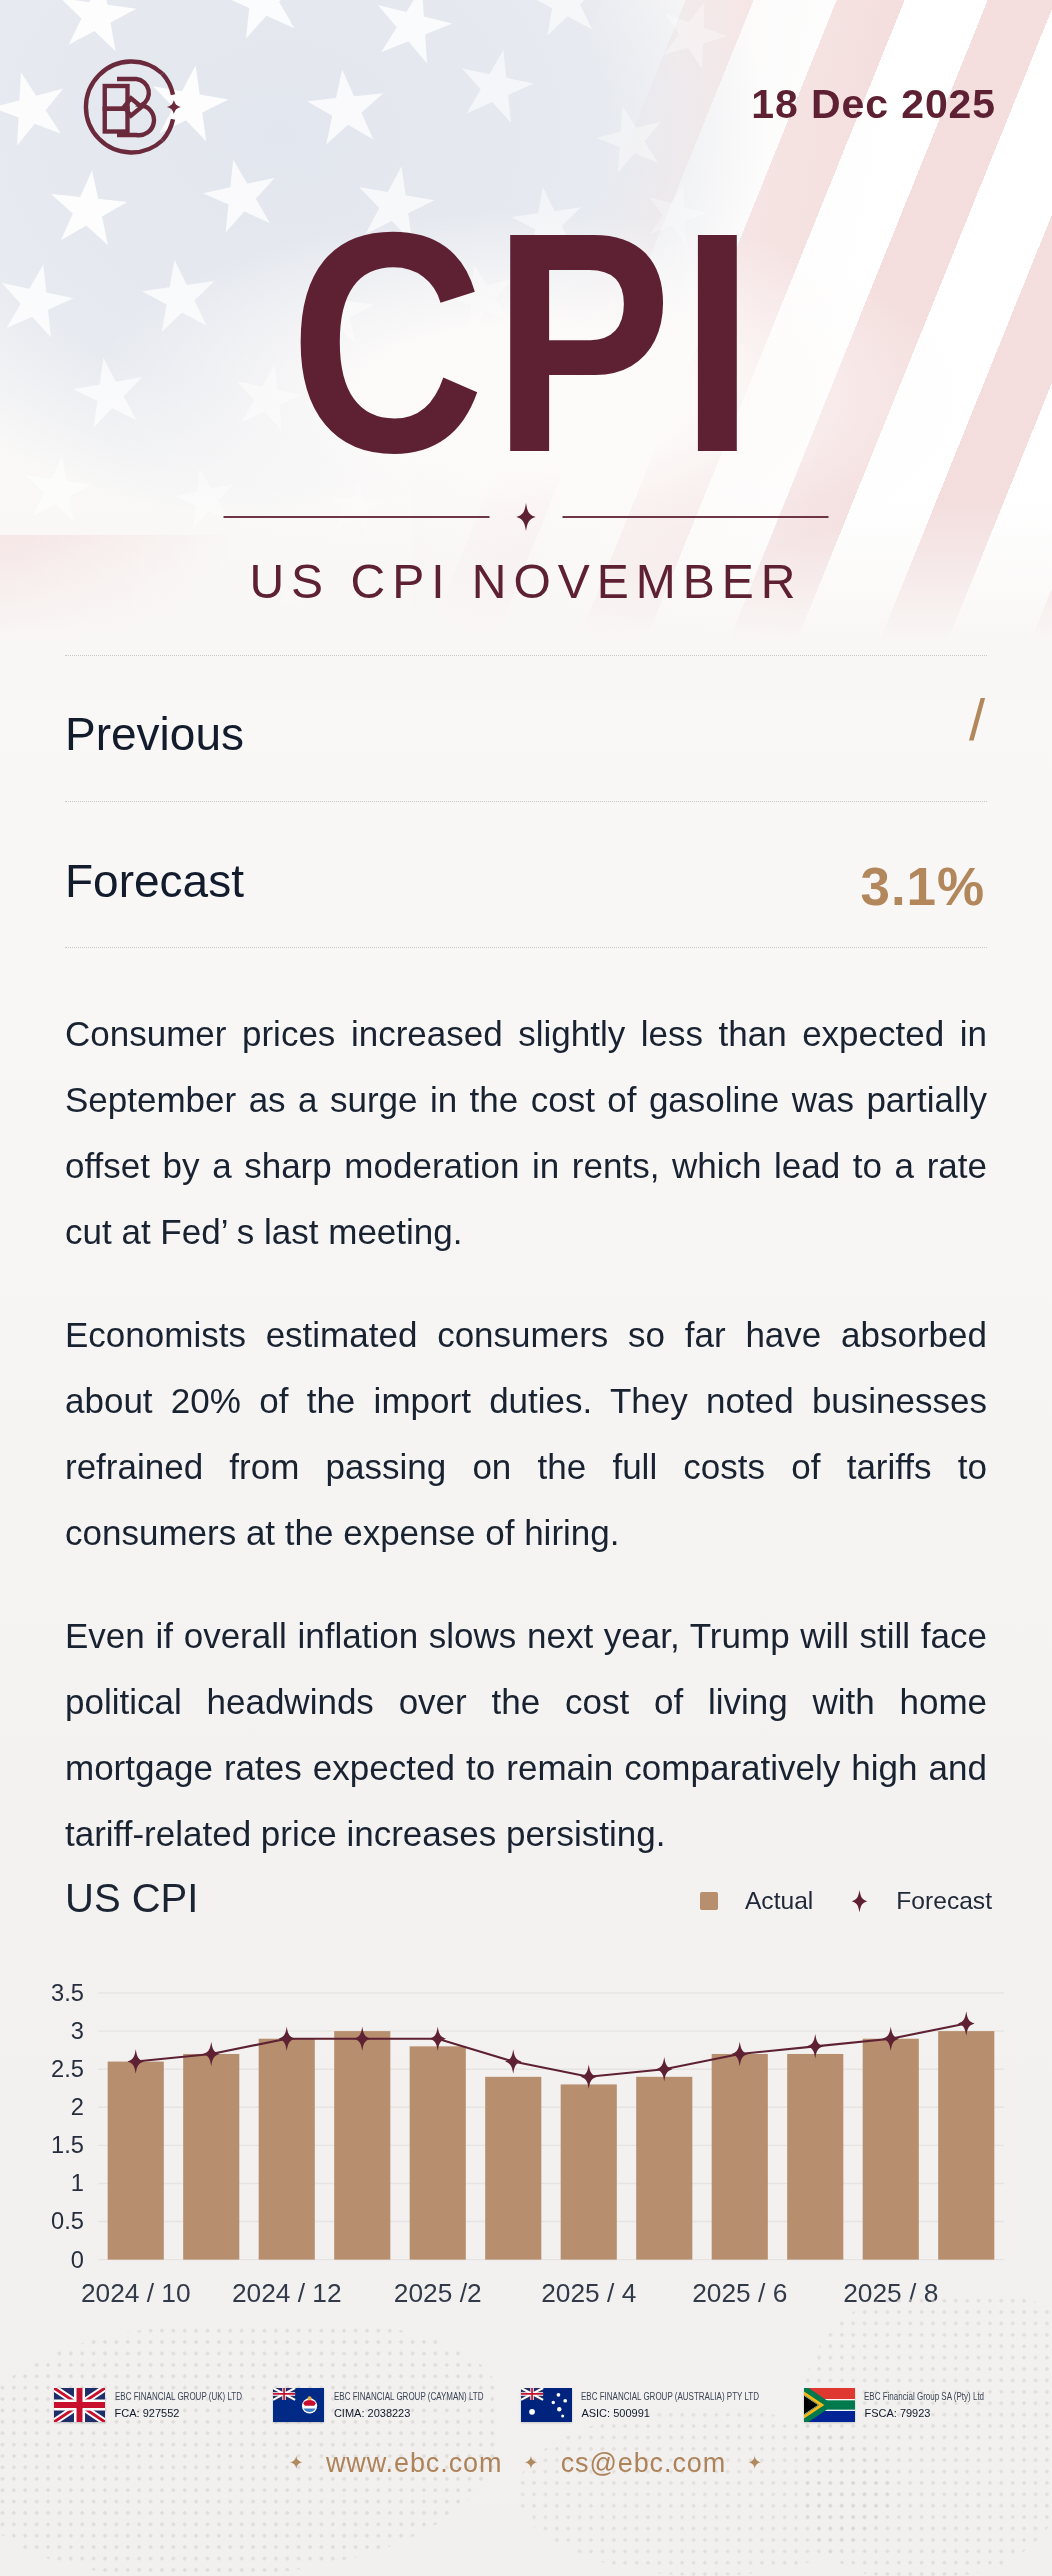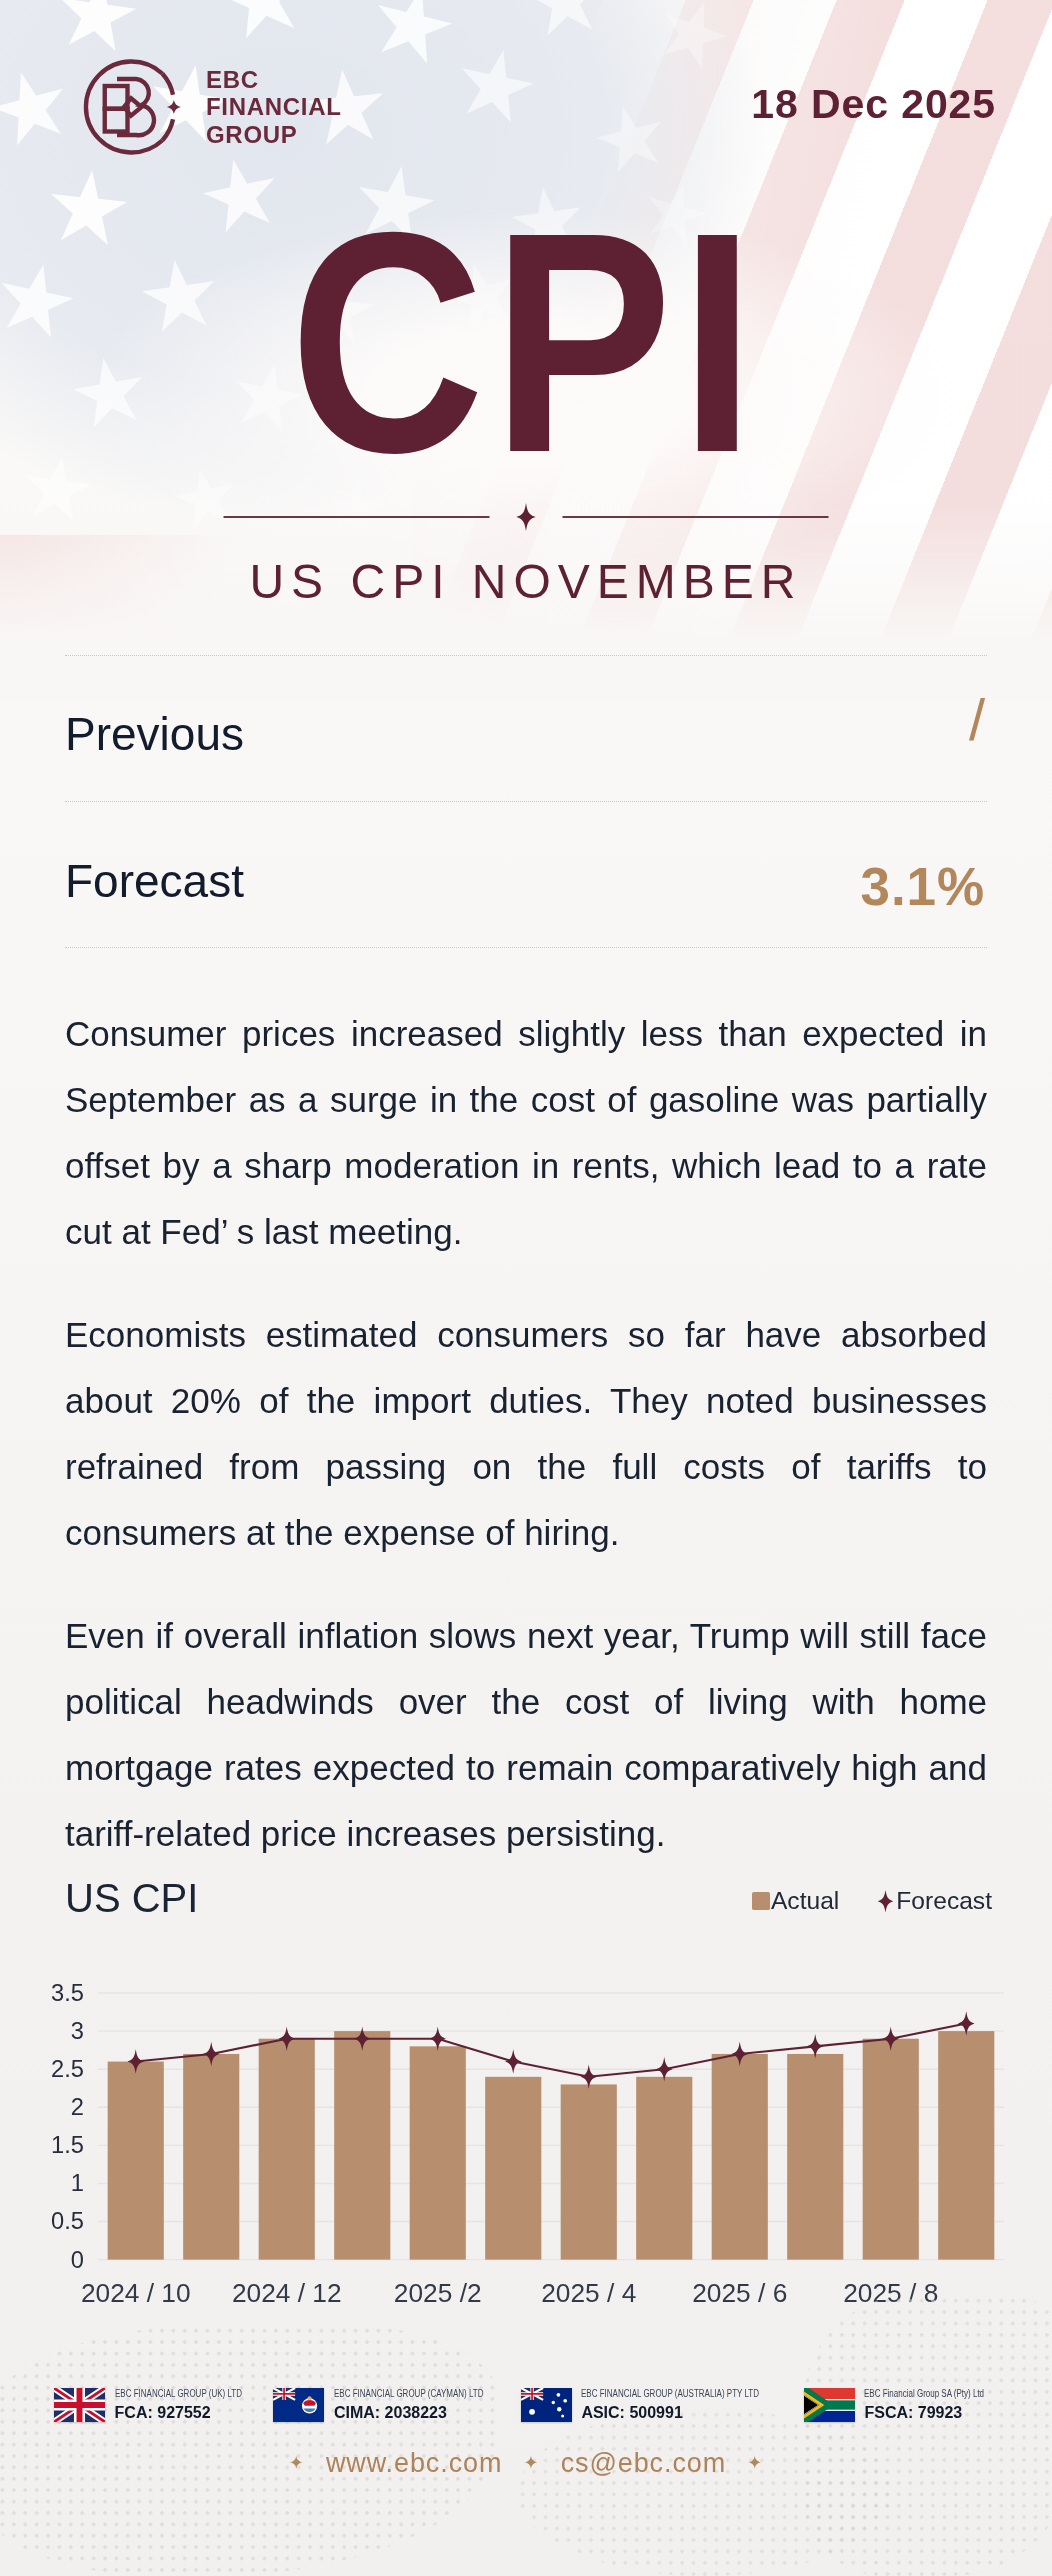--- a/index.html
+++ b/index.html
@@ -49,36 +49,36 @@
   
   .paragraphs{position:absolute;left:65px;right:65px;top:1001px;}
   .paragraphs p{margin:0 0 37px;font-size:35px;line-height:66px;color:#182231;
         text-align:justify;}
   .paragraphs p:last-child{margin-bottom:0;}
 
   
   .chart-title{position:absolute;left:65px;top:1876px;font-size:40px;font-weight:500;color:#1b2433;text-align:right;}
   .legend{position:absolute;right:60px;top:1887px;display:flex;align-items:center;gap:37px;
         font-size:24.6px;color:#202938;}
-  .legend .item{display:flex;align-items:center;gap:1px;}
+  .legend .item{display:flex;align-items:center;gap:27px;}
   .legend .sw{width:18.4px;height:18.4px;background:#b78e6e;border-radius:1.8px;}
   .chart-wrap{position:absolute;left:48px;top:1971px;width:956px;height:351px;}
 
   
   .dots{position:absolute;background-image:radial-gradient(#d5d1cd 1.5px,transparent 1.6px);
         background-size:11.4px 11.4px;}
   .d1{left:-26px;top:2325px;width:526px;height:251px;opacity:.6;border-radius:45% 30% 55% 35%;}
   .d2{left:802px;top:2295px;width:272px;height:281px;opacity:.55;border-radius:40% 25% 45% 30%;}
   .d3{left:517px;top:2409px;width:377px;height:167px;opacity:.5;border-radius:50%;}
   .entities{position:absolute;left:54px;right:49px;top:2388px;display:flex;justify-content:space-between;}
   .entity{display:flex;align-items:center;gap:9.6px;}
   .entity svg{flex:0 0 auto;box-shadow:0 0.9px 1.8px rgba(0,0,0,.18);}
   .ename{font-size:10px;color:#3a4456;letter-spacing:0;white-space:nowrap;
         transform:scaleX(.8);transform-origin:left center;margin-bottom:4.4px;font-weight:500;}
-  .ereg{font-size:16px;font-weight:700;color:#10192a;white-space:nowrap;}
+  .ereg{font-size:11px;font-weight:400;color:#10192a;white-space:nowrap;}
   .links{position:absolute;left:0;top:2448px;width:100%;text-align:center;
         font-size:27px;font-weight:500;color:#ae8359;letter-spacing:0.9px;}
   .links .spk{font-size:18.4px;margin:0 21px;vertical-align:2.6px;color:#b08a5e;}
   .links a{color:#ae8359;text-decoration:none;}
 </style>
 </head>
 <body>
 
 <div class="page">
 
@@ -131,25 +131,20 @@
         <path d="M100,26 A52,52 0 1 0 100,102"></path>
         <path d="M100,26 A52,52 0 0 1 112,50"></path>
         <path d="M112,78 A52,52 0 0 1 100,102"></path>
         <rect x="34" y="40" width="26" height="26"></rect>
         <rect x="34" y="66" width="26" height="26"></rect>
         <path d="M48,32 h22 a16,16 0 0 1 6,30 a17,17 0 0 1 -6,34 h-22"></path>
         <path d="M64,54 l12,10 l-12,10 l-8,-10 Z"></path>
       </g>
       <path d="M113,56 C114.5,61 116,62.5 121,64 C116,65.5 114.5,67 113,72 C111.5,67 110,65.5 105,64 C110,62.5 111.5,61 113,56 Z" fill="#6b2a3c"></path>
     </svg>
-    <div class="brand-text">
-      <div class="b1">EBC</div>
-      <div>FINANCIAL</div>
-      <div>GROUP</div>
-    </div>
   </div>
   <div class="date">18 Dec 2025</div>
 
   <div class="cpi-title">CPI</div>
   <div class="divider">
     <div class="ln"></div>
     <svg width="23" height="30" viewBox="-13 -17 26 34">
       <path d="M0,-16 C1.6,-5.6 3.3,-2.4 11,0 C3.3,2.4 1.6,5.6 0,16 C-1.6,5.6 -3.3,2.4 -11,0 C-3.3,-2.4 -1.6,-5.6 0,-16 Z" fill="#5e2133"></path>
     </svg>
     <div class="ln"></div>

